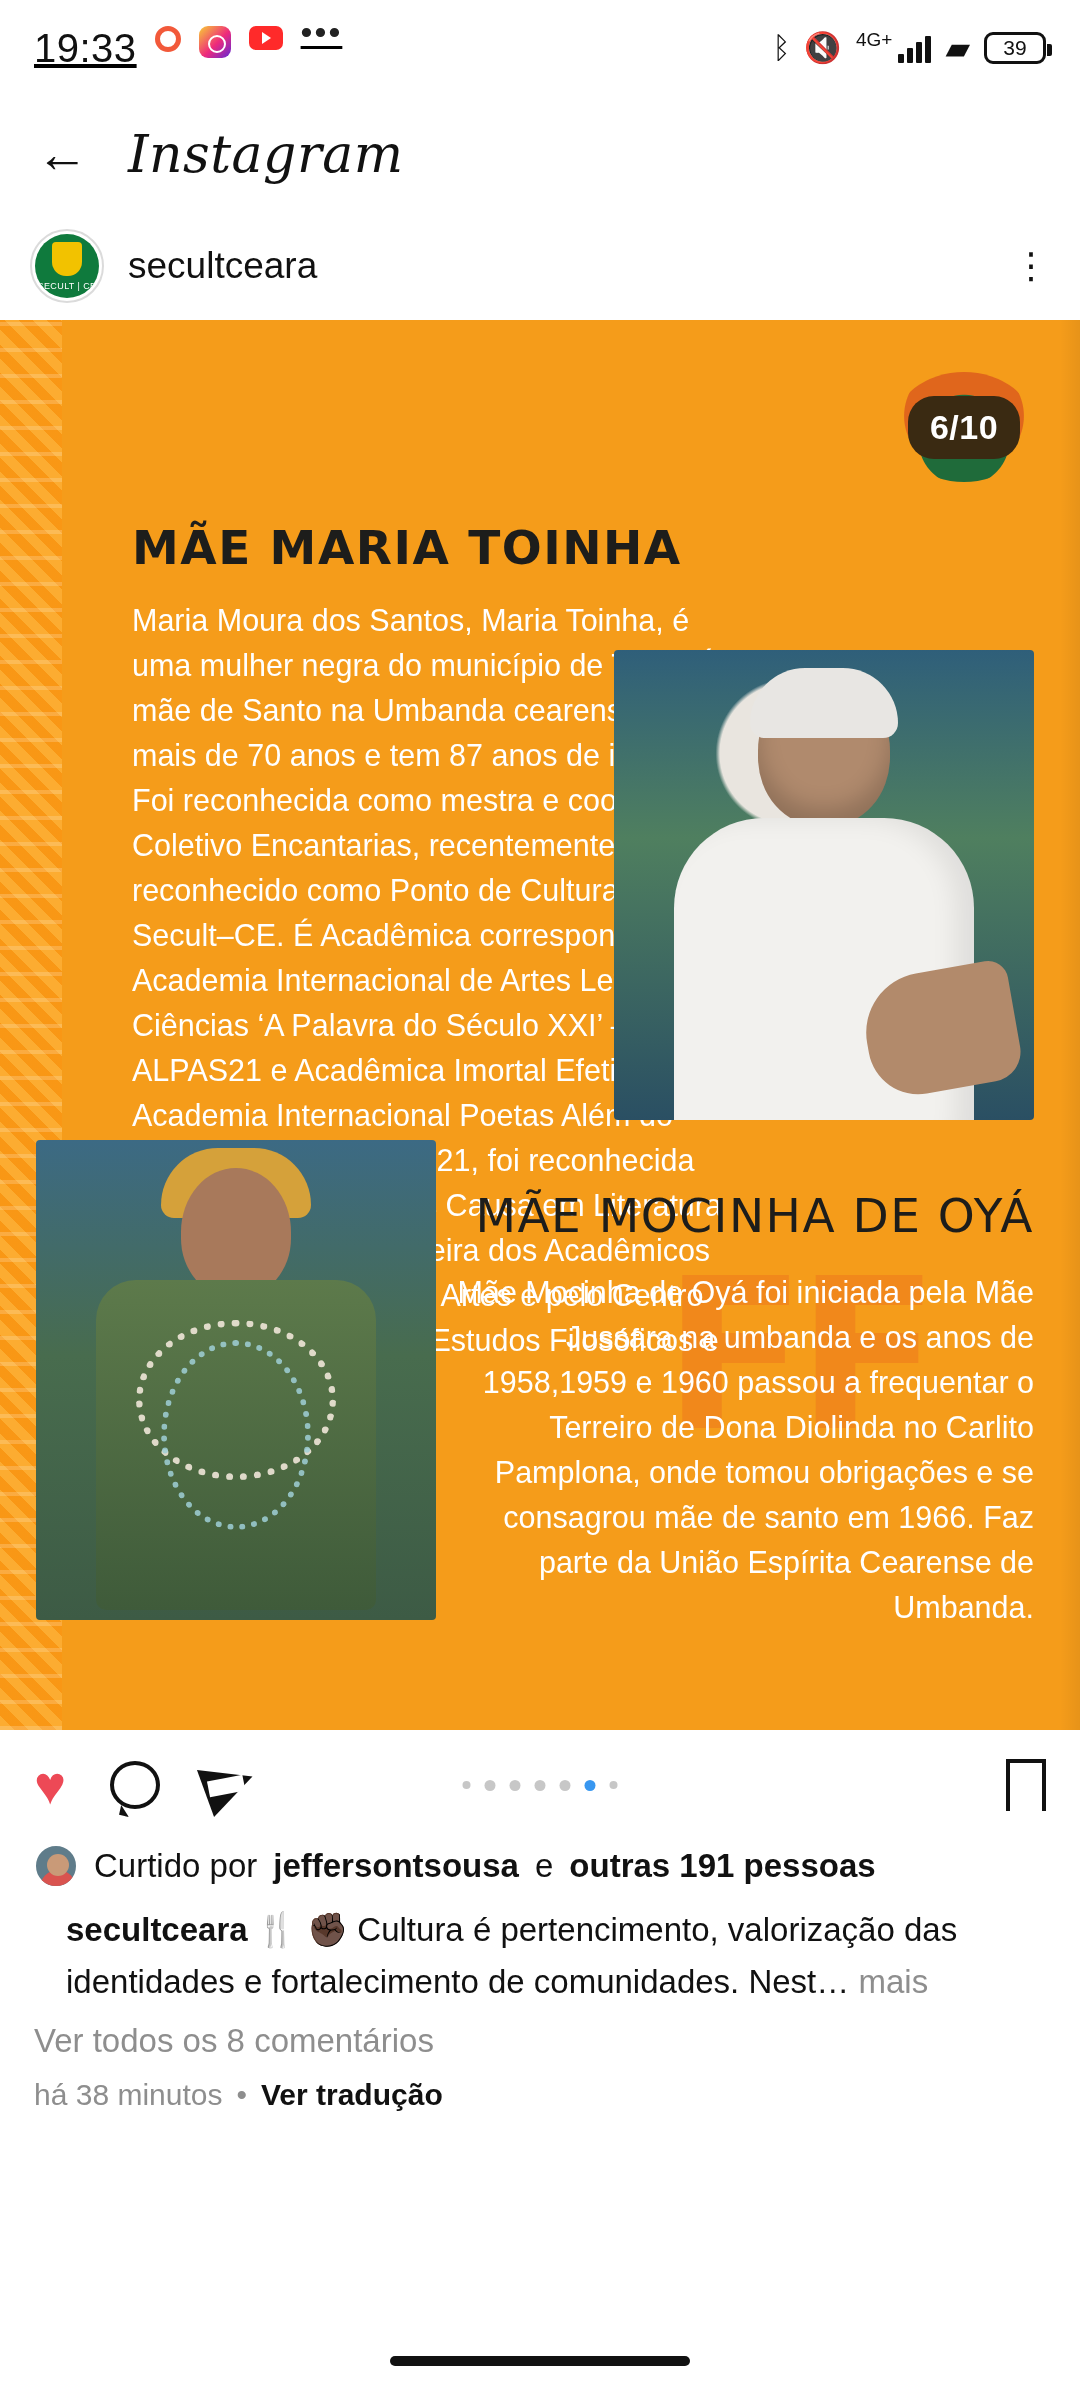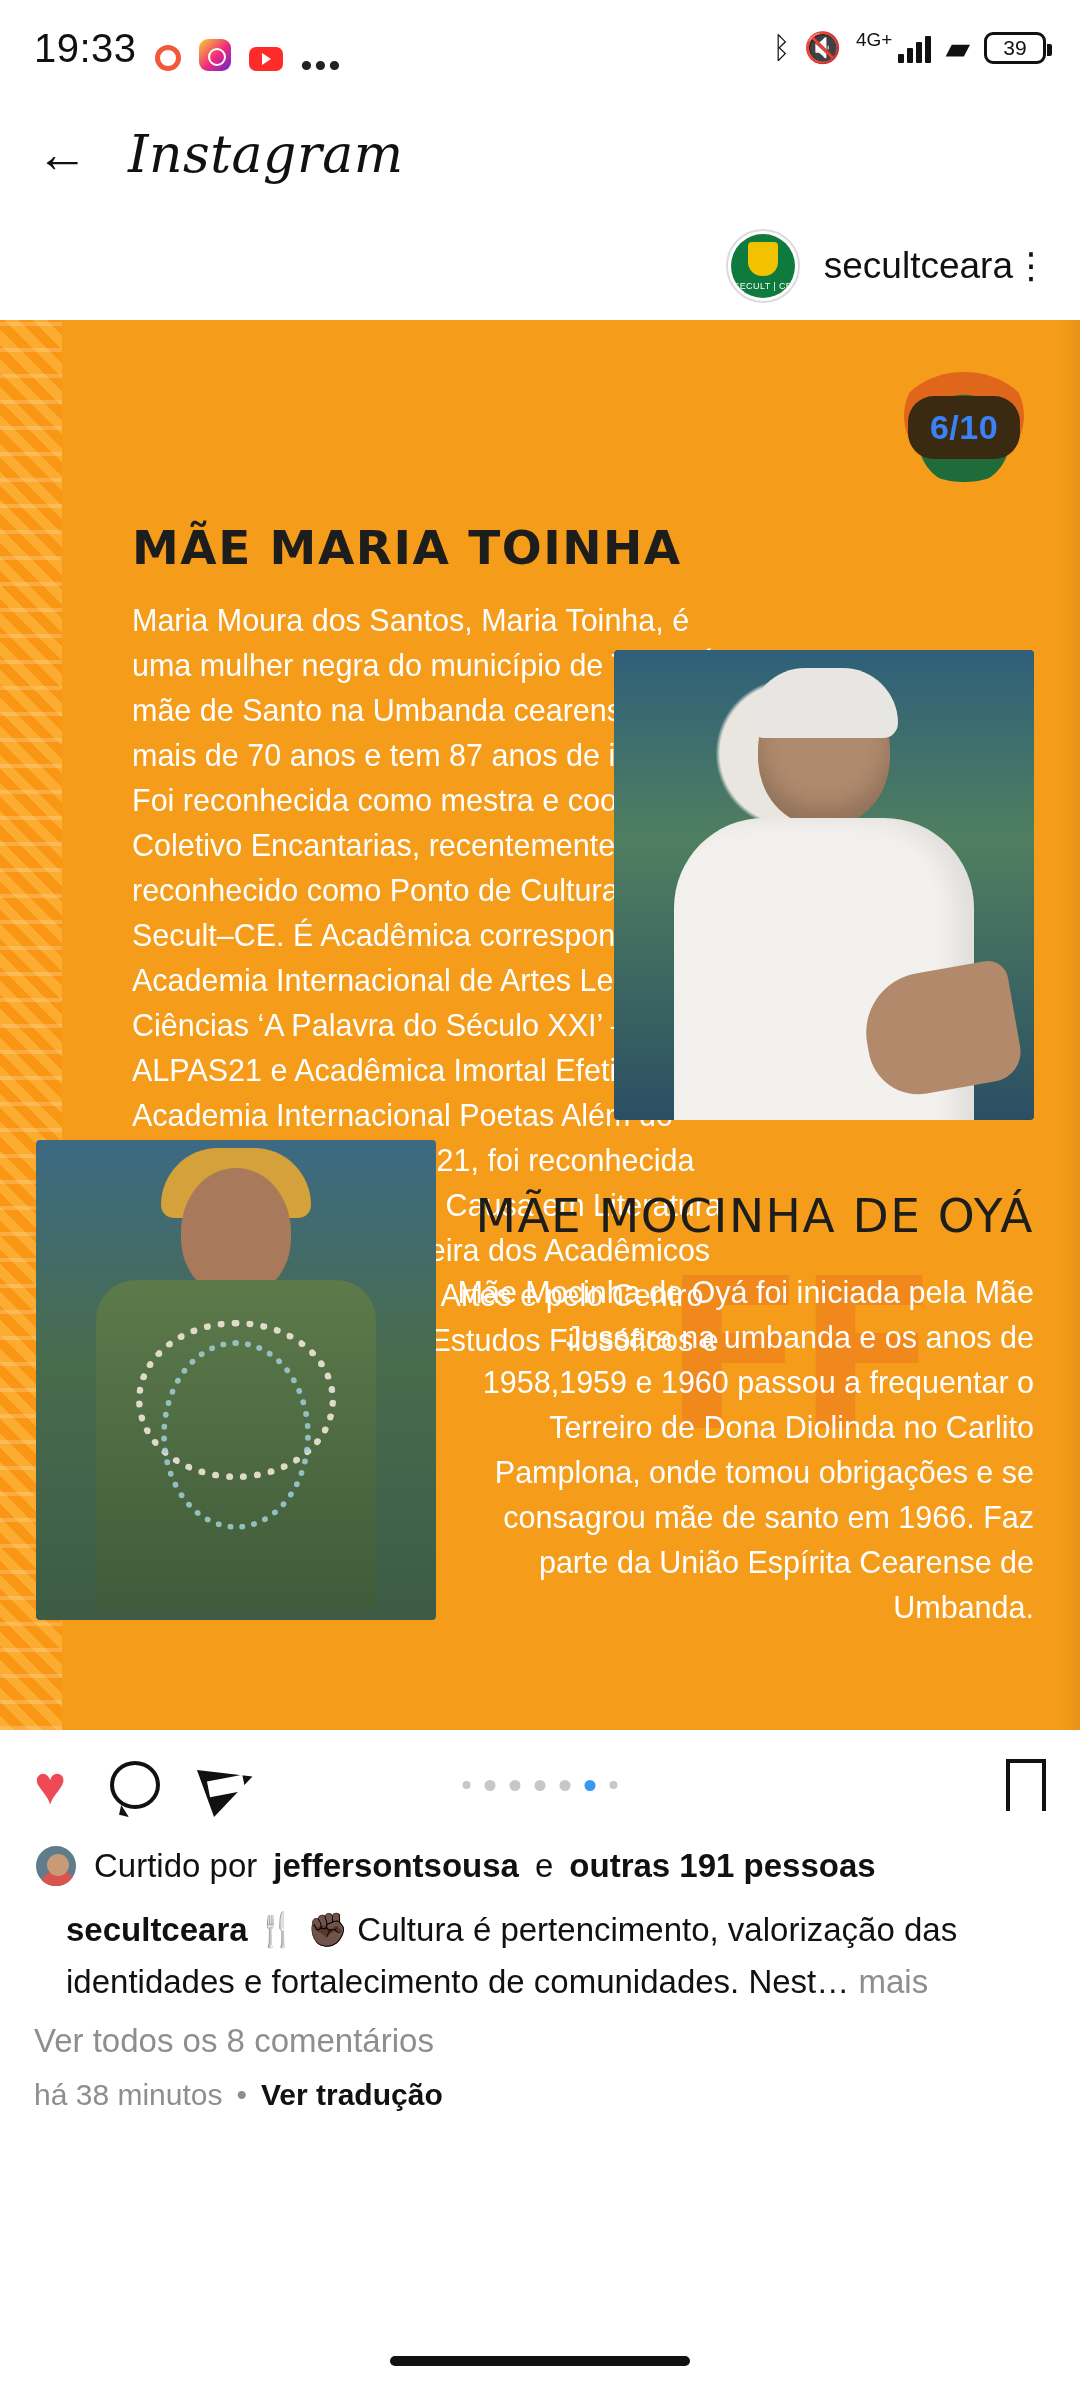--- a/index.html
+++ b/index.html
@@ -18,21 +18,21 @@
   }
 
   
   .statusbar {
     height: 96px;
     display: flex;
     align-items: center;
     justify-content: space-between;
     padding: 0 34px;
   }
-  .status-left { display: flex; align-items: flex-end; gap: 18px; }
+  .status-left { display: flex; align-items: flex-start; gap: 18px; text-decoration: underline; }
   .status-time { font-size: 40px; color: #111; letter-spacing: 0.5px; }
   .ic-rec {
     width: 26px; height: 26px; border-radius: 50%;
     border: 5px solid #f2593a;
   }
   .ic-insta {
     width: 32px; height: 32px; border-radius: 9px;
     background: linear-gradient(135deg,#f9ce34,#ee2a7b 55%,#6228d7);
     position: relative;
   }
@@ -89,21 +89,21 @@
     color: #111;
     letter-spacing: 0.5px;
   }
 
   
   .post-head {
     height: 108px;
     display: flex;
     align-items: center;
     padding: 0 30px;
-    justify-content: flex-end;
+    justify-content: space-between;
   }
   .ph-left { display: flex; align-items: center; gap: 24px; }
   .avatar-ring {
     width: 74px; height: 74px; border-radius: 50%;
     border: 2px solid #dbdbdb;
     display: flex; align-items: center; justify-content: center;
     background: #fff;
   }
   .avatar-img {
     width: 64px; height: 64px; border-radius: 50%;
@@ -157,21 +157,21 @@
   }
   .counter-badge .blob {
     position: absolute; inset: 0;
     background: radial-gradient(circle at 50% 62%, #1f6b3a 0 46%, rgba(31,107,58,0) 47%),
                 radial-gradient(ellipse at 50% 40%, #e0661c 0 60%, rgba(224,102,28,0) 61%);
     border-radius: 50%;
   }
   .counter-badge .pill {
     position: relative;
     background: #3a2a12;
-    color: #3b82f6;
+    color: #ffffff;
     font-size: 34px;
     font-weight: bold;
     padding: 12px 22px;
     border-radius: 26px;
     letter-spacing: .5px;
   }
 
   .title1 {
     position: absolute; left: 132px; top: 200px;
     font-size: 47px; font-weight: bold; color: #1d1d1b;

